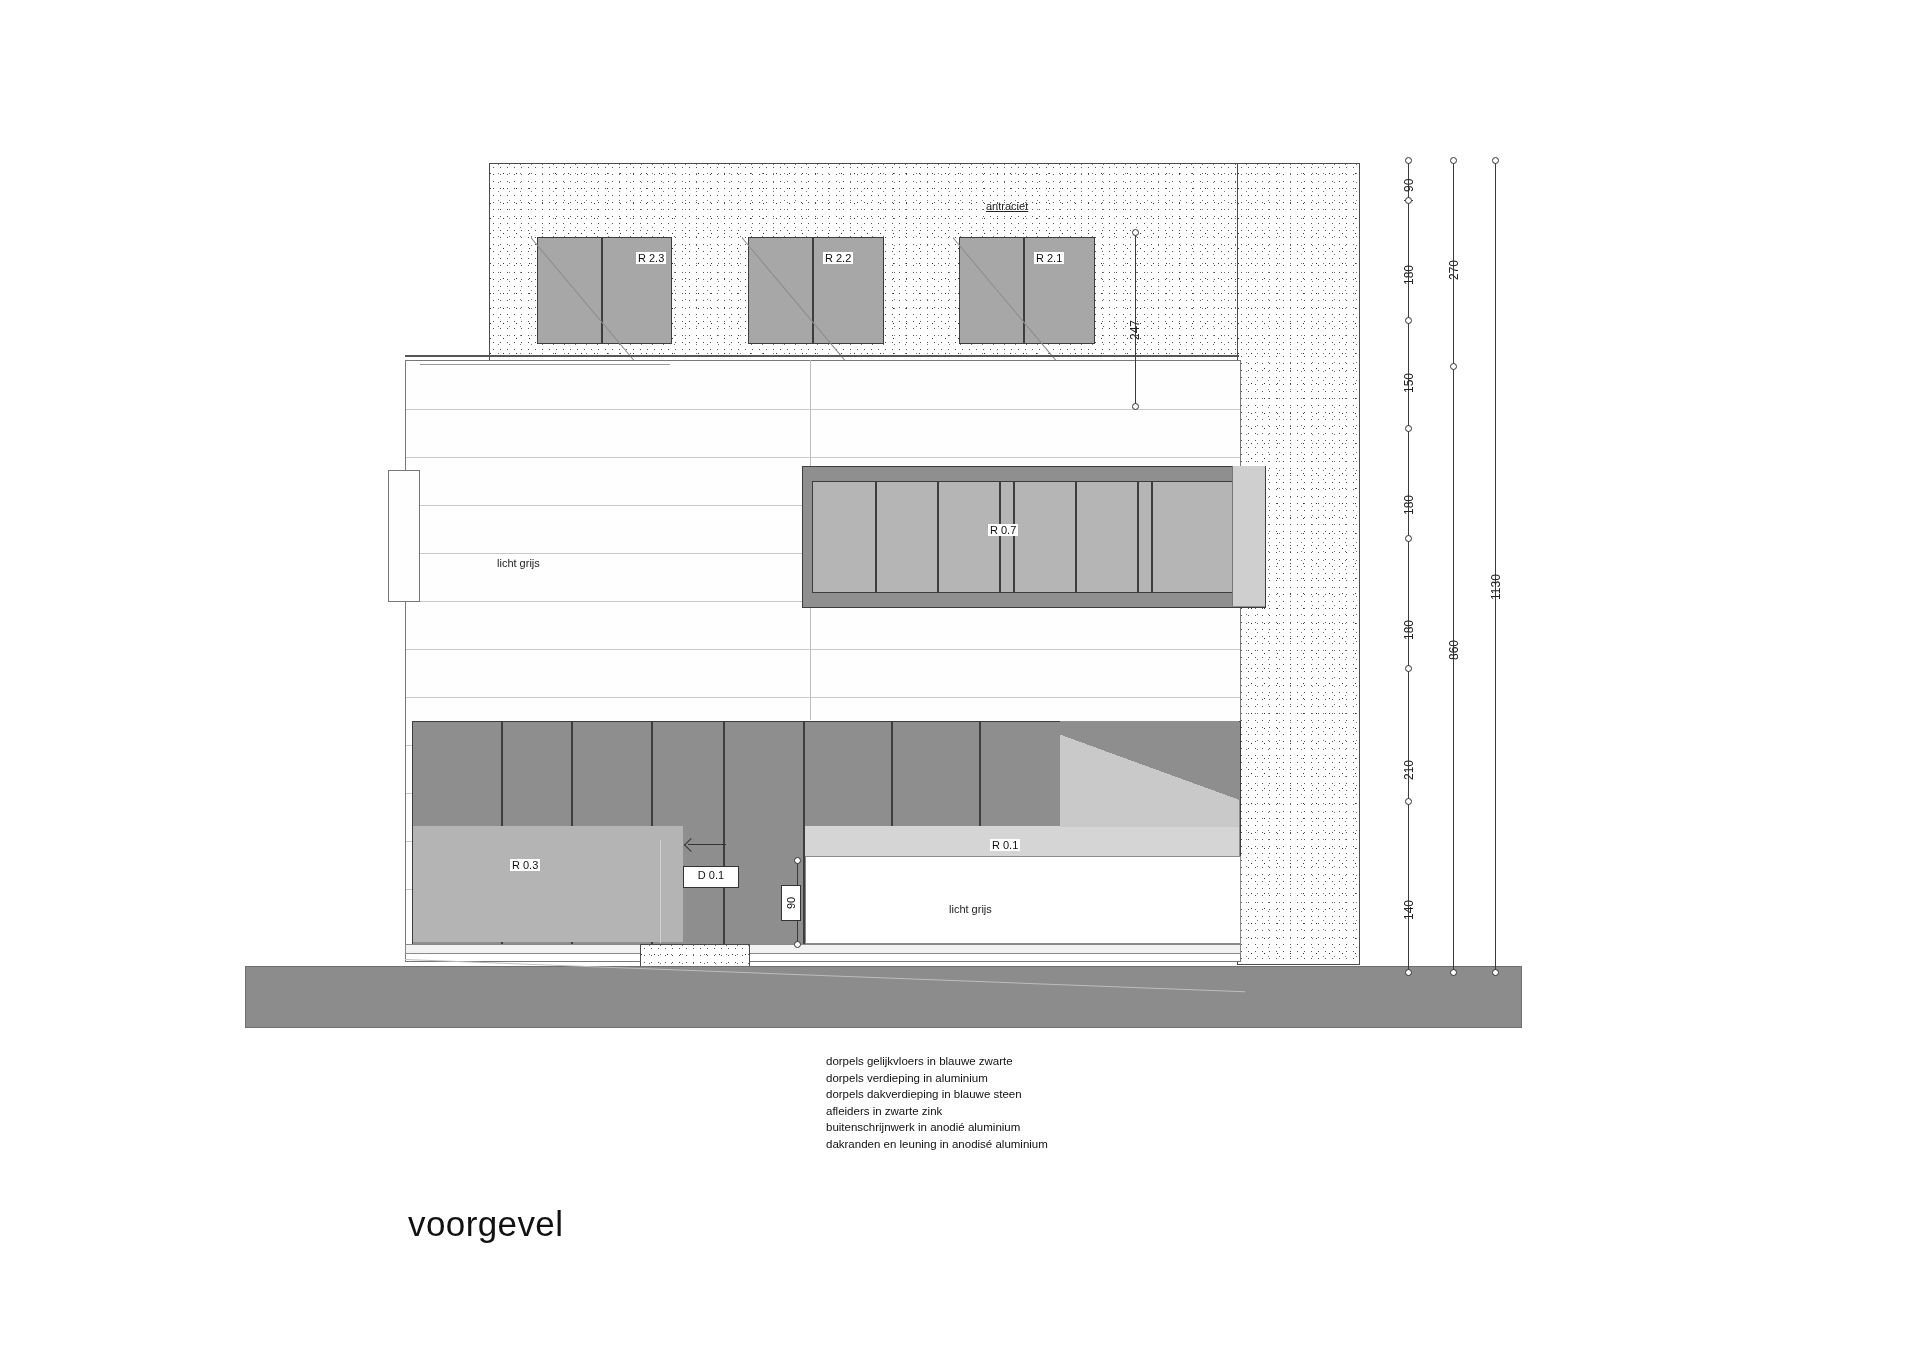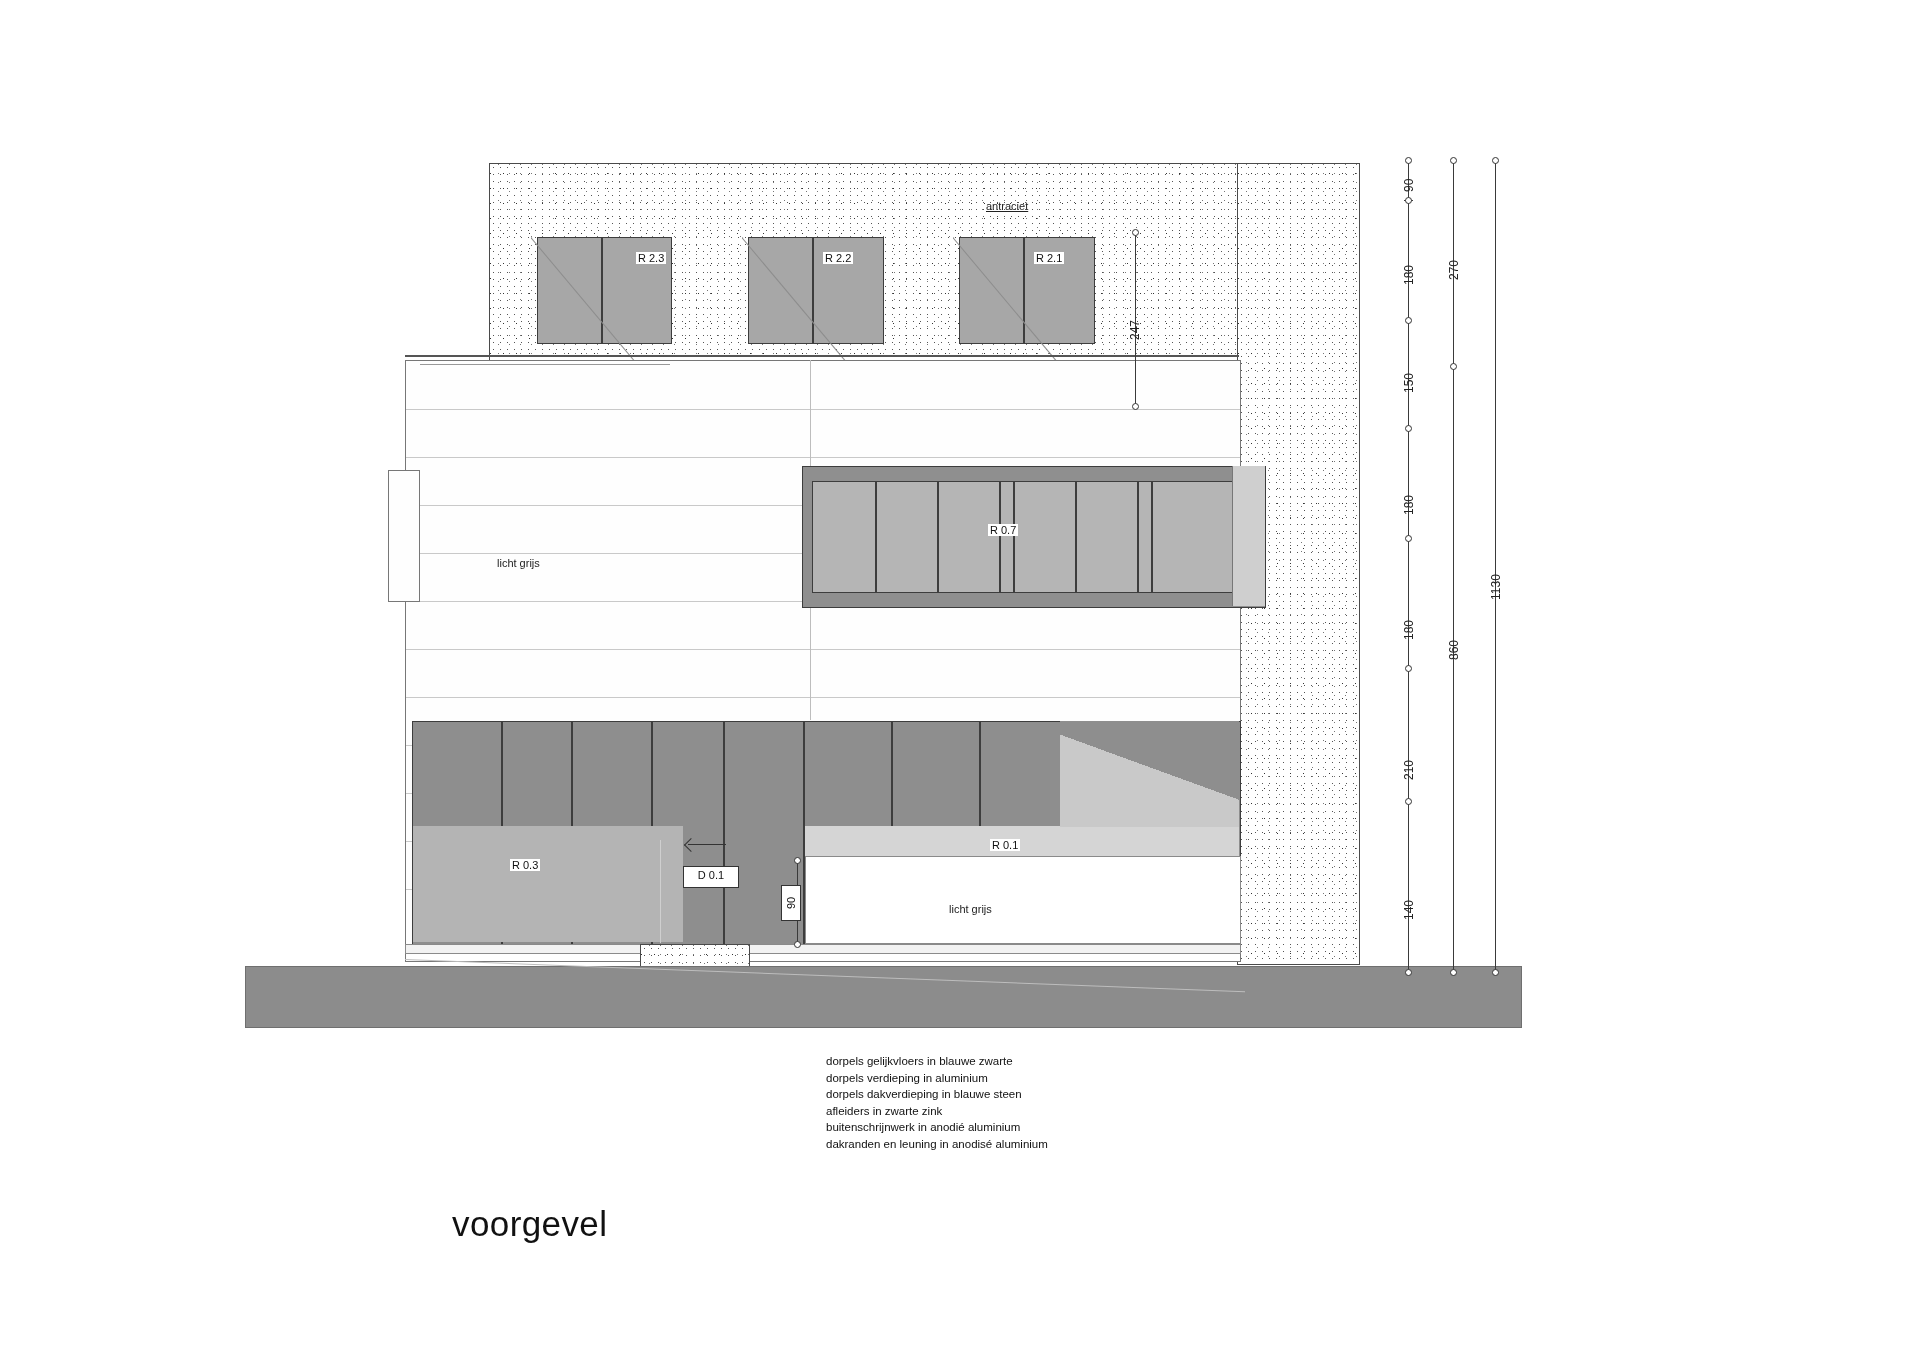--- a/index.html
+++ b/index.html
@@ -213,15 +213,15 @@
 
   <div class="notes" style="left:826px;top:1053px;">
     <div>dorpels gelijkvloers in blauwe zwarte</div>
     <div>dorpels verdieping in aluminium</div>
     <div>dorpels dakverdieping in blauwe steen</div>
     <div>afleiders in zwarte zink</div>
     <div>buitenschrijnwerk in anodié aluminium</div>
     <div>dakranden en leuning in anodisé aluminium</div>
   </div>
 
-  <div class="title" style="left:408px;top:1204px;margin-left:44px;">voorgevel</div>
+  <div class="title" style="left:408px;top:1204px;">voorgevel</div>
 
 </div>
 
 </body></html>

